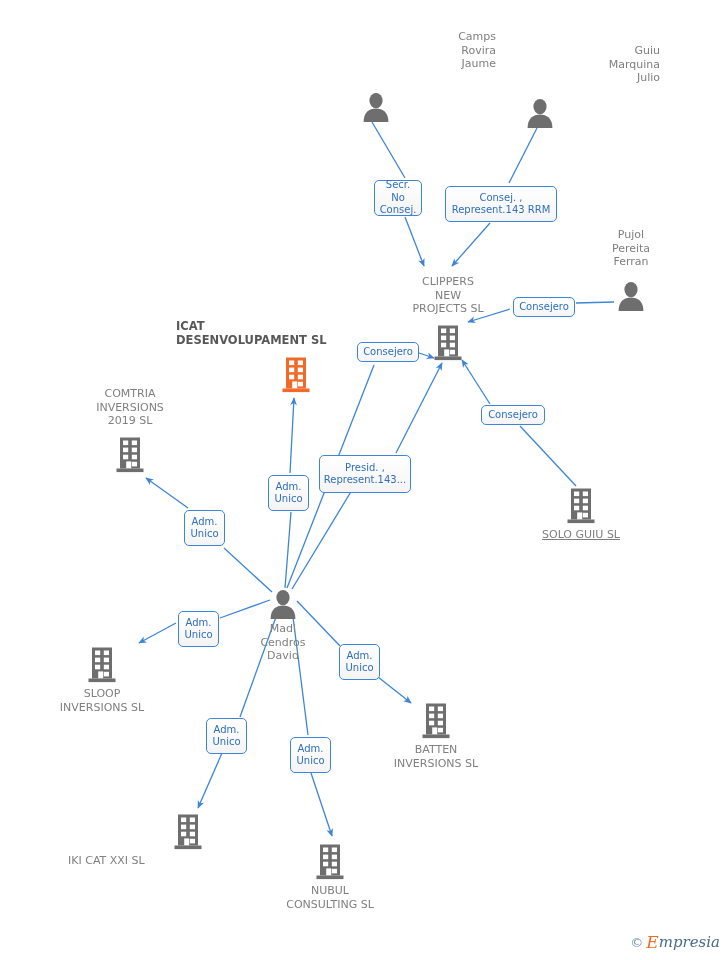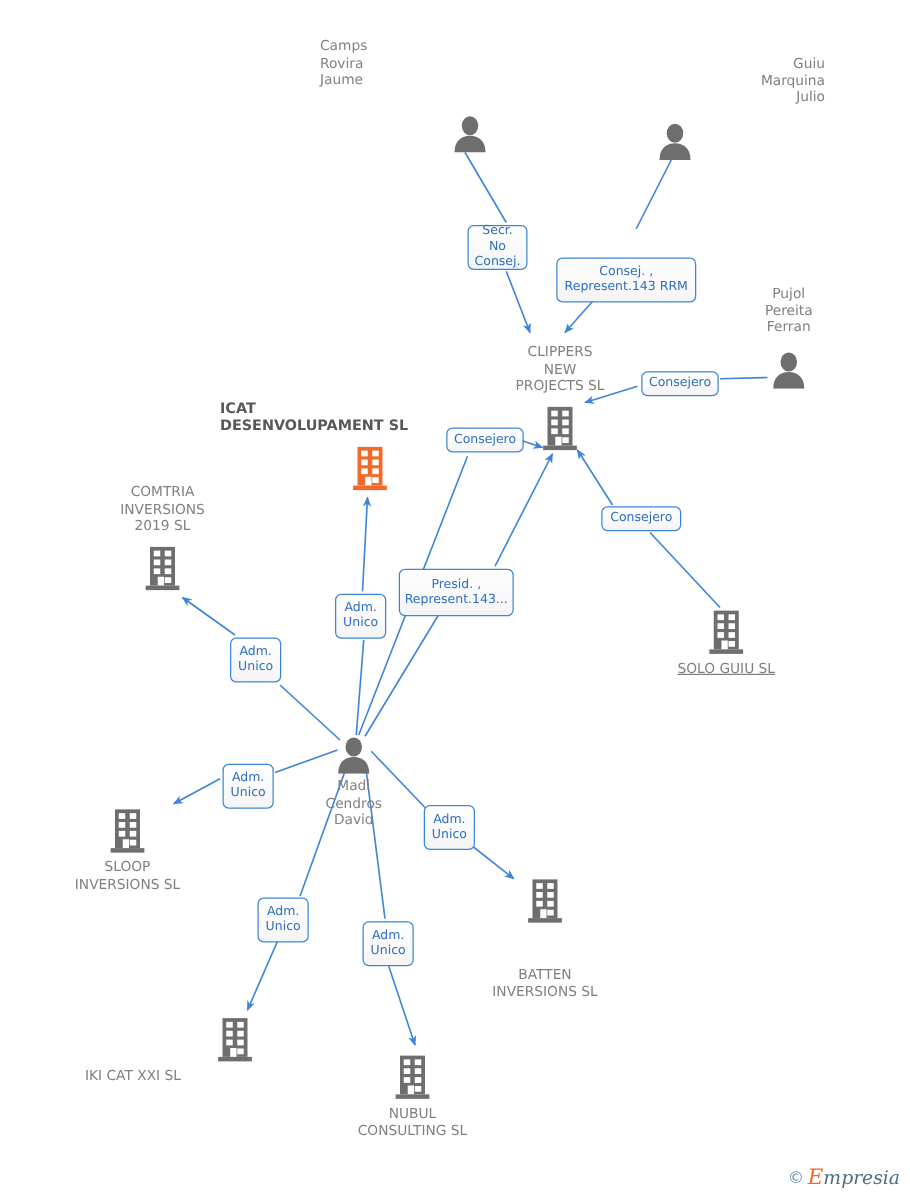--- a/index.html
+++ b/index.html
@@ -121,21 +121,21 @@
         <path d="M 297 601 L 340 646" stroke="#3d85d8" stroke-width="1.3" fill="none"></path>
         <path d="M 378 677 L 411 703" stroke="#3d85d8" stroke-width="1.3" fill="none" marker-end="url(#arrowhead)"></path>
         <path d="M 276 617 L 240 717" stroke="#3d85d8" stroke-width="1.3" fill="none"></path>
         <path d="M 222 753 L 198 808" stroke="#3d85d8" stroke-width="1.3" fill="none" marker-end="url(#arrowhead)"></path>
         <path d="M 293 617 L 308 735" stroke="#3d85d8" stroke-width="1.3" fill="none"></path>
         <path d="M 311 773 L 332 836" stroke="#3d85d8" stroke-width="1.3" fill="none" marker-end="url(#arrowhead)"></path>
       </g>
   </svg>
 
   <div id="node-layer">
-      <div class="node-label" style="position: absolute; left: 256px; top: 30px; width: 240px; text-align: left;">Camps
+      <div class="node-label" style="position: absolute; left: 256px; top: 30px; width: 240px; text-align: right;">Camps
 Rovira
 Jaume</div>
       <div class="node" style="left: 362px; top: 92px; width: 28px; height: 30px;"><svg width="28" height="30" viewBox="0 0 28 30" xmlns="http://www.w3.org/2000/svg">
           <ellipse cx="14" cy="8.6" rx="6.6" ry="7.6" fill="#6e6e6e"></ellipse>
           <path d="M 1.6 30 C 1.6 20.4 7.2 16.6 14 16.6 C 20.8 16.6 26.4 20.4 26.4 30 Z" fill="#6e6e6e"></path>
         </svg></div>
       <div class="node-label" style="position: absolute; left: 420px; top: 44px; width: 240px; text-align: right;">Guiu
 Marquina
 Julio</div>
       <div class="node" style="left: 526px; top: 98px; width: 28px; height: 30px;"><svg width="28" height="30" viewBox="0 0 28 30" xmlns="http://www.w3.org/2000/svg">
@@ -220,21 +220,21 @@
           <rect x="8" y="3.5" width="5.2" height="4.6" fill="#ffffff"></rect>
           <rect x="16.8" y="3.5" width="5.2" height="4.6" fill="#ffffff"></rect>
           <rect x="8" y="10.6" width="5.2" height="4.6" fill="#ffffff"></rect>
           <rect x="16.8" y="10.6" width="5.2" height="4.6" fill="#ffffff"></rect>
           <rect x="8" y="17.7" width="5.2" height="4.6" fill="#ffffff"></rect>
           <rect x="16.8" y="17.7" width="5.2" height="4.6" fill="#ffffff"></rect>
           <rect x="11.2" y="24.4" width="5.0" height="7.2" fill="#ffffff"></rect>
           <rect x="16.8" y="24.8" width="5.2" height="4.6" fill="#ffffff"></rect>
           <rect x="1.5" y="31.5" width="27" height="3.6" fill="#6e6e6e"></rect>
         </svg></div>
-      <div class="node-label" style="position: absolute; left: 316px; top: 743px; width: 240px; text-align: center; margin-top: 30px;">BATTEN
+      <div class="node-label" style="position: absolute; left: 316px; top: 713px; width: 240px; text-align: center; margin-top: 30px;">BATTEN
 INVERSIONS SL</div>
       <div class="node" style="left: 421px; top: 703px; width: 30px; height: 36px;"><svg width="30" height="36" viewBox="0 0 30 36" xmlns="http://www.w3.org/2000/svg">
           <rect x="5" y="0.5" width="20" height="31" fill="#6e6e6e"></rect>
           <rect x="8" y="3.5" width="5.2" height="4.6" fill="#ffffff"></rect>
           <rect x="16.8" y="3.5" width="5.2" height="4.6" fill="#ffffff"></rect>
           <rect x="8" y="10.6" width="5.2" height="4.6" fill="#ffffff"></rect>
           <rect x="16.8" y="10.6" width="5.2" height="4.6" fill="#ffffff"></rect>
           <rect x="8" y="17.7" width="5.2" height="4.6" fill="#ffffff"></rect>
           <rect x="16.8" y="17.7" width="5.2" height="4.6" fill="#ffffff"></rect>
           <rect x="11.2" y="24.4" width="5.0" height="7.2" fill="#ffffff"></rect>
@@ -265,21 +265,21 @@
           <rect x="8" y="17.7" width="5.2" height="4.6" fill="#ffffff"></rect>
           <rect x="16.8" y="17.7" width="5.2" height="4.6" fill="#ffffff"></rect>
           <rect x="11.2" y="24.4" width="5.0" height="7.2" fill="#ffffff"></rect>
           <rect x="16.8" y="24.8" width="5.2" height="4.6" fill="#ffffff"></rect>
           <rect x="1.5" y="31.5" width="27" height="3.6" fill="#6e6e6e"></rect>
         </svg></div>
     </div>
   <div id="rel-layer">
       <div class="rel-box" style="left: 374px; top: 180px; width: 48px; height: 36px;">Secr. No
 Consej.</div>
-      <div class="rel-box" style="left: 445px; top: 186px; width: 112px; height: 36px; margin-top: 20px;">Consej. ,
+      <div class="rel-box" style="left: 445px; top: 186px; width: 112px; height: 36px;">Consej. ,
 Represent.143 RRM</div>
       <div class="rel-box" style="left: 513px; top: 297px; width: 62px; height: 20px;">Consejero</div>
       <div class="rel-box" style="left: 357px; top: 342px; width: 62px; height: 20px;">Consejero</div>
       <div class="rel-box" style="left: 481px; top: 405px; width: 64px; height: 20px;">Consejero</div>
       <div class="rel-box" style="left: 319px; top: 455px; width: 92px; height: 38px;">Presid. ,
 Represent.143...</div>
       <div class="rel-box" style="left: 268px; top: 475px; width: 41px; height: 36px;">Adm.
 Unico</div>
       <div class="rel-box" style="left: 184px; top: 510px; width: 41px; height: 36px;">Adm.
 Unico</div>

